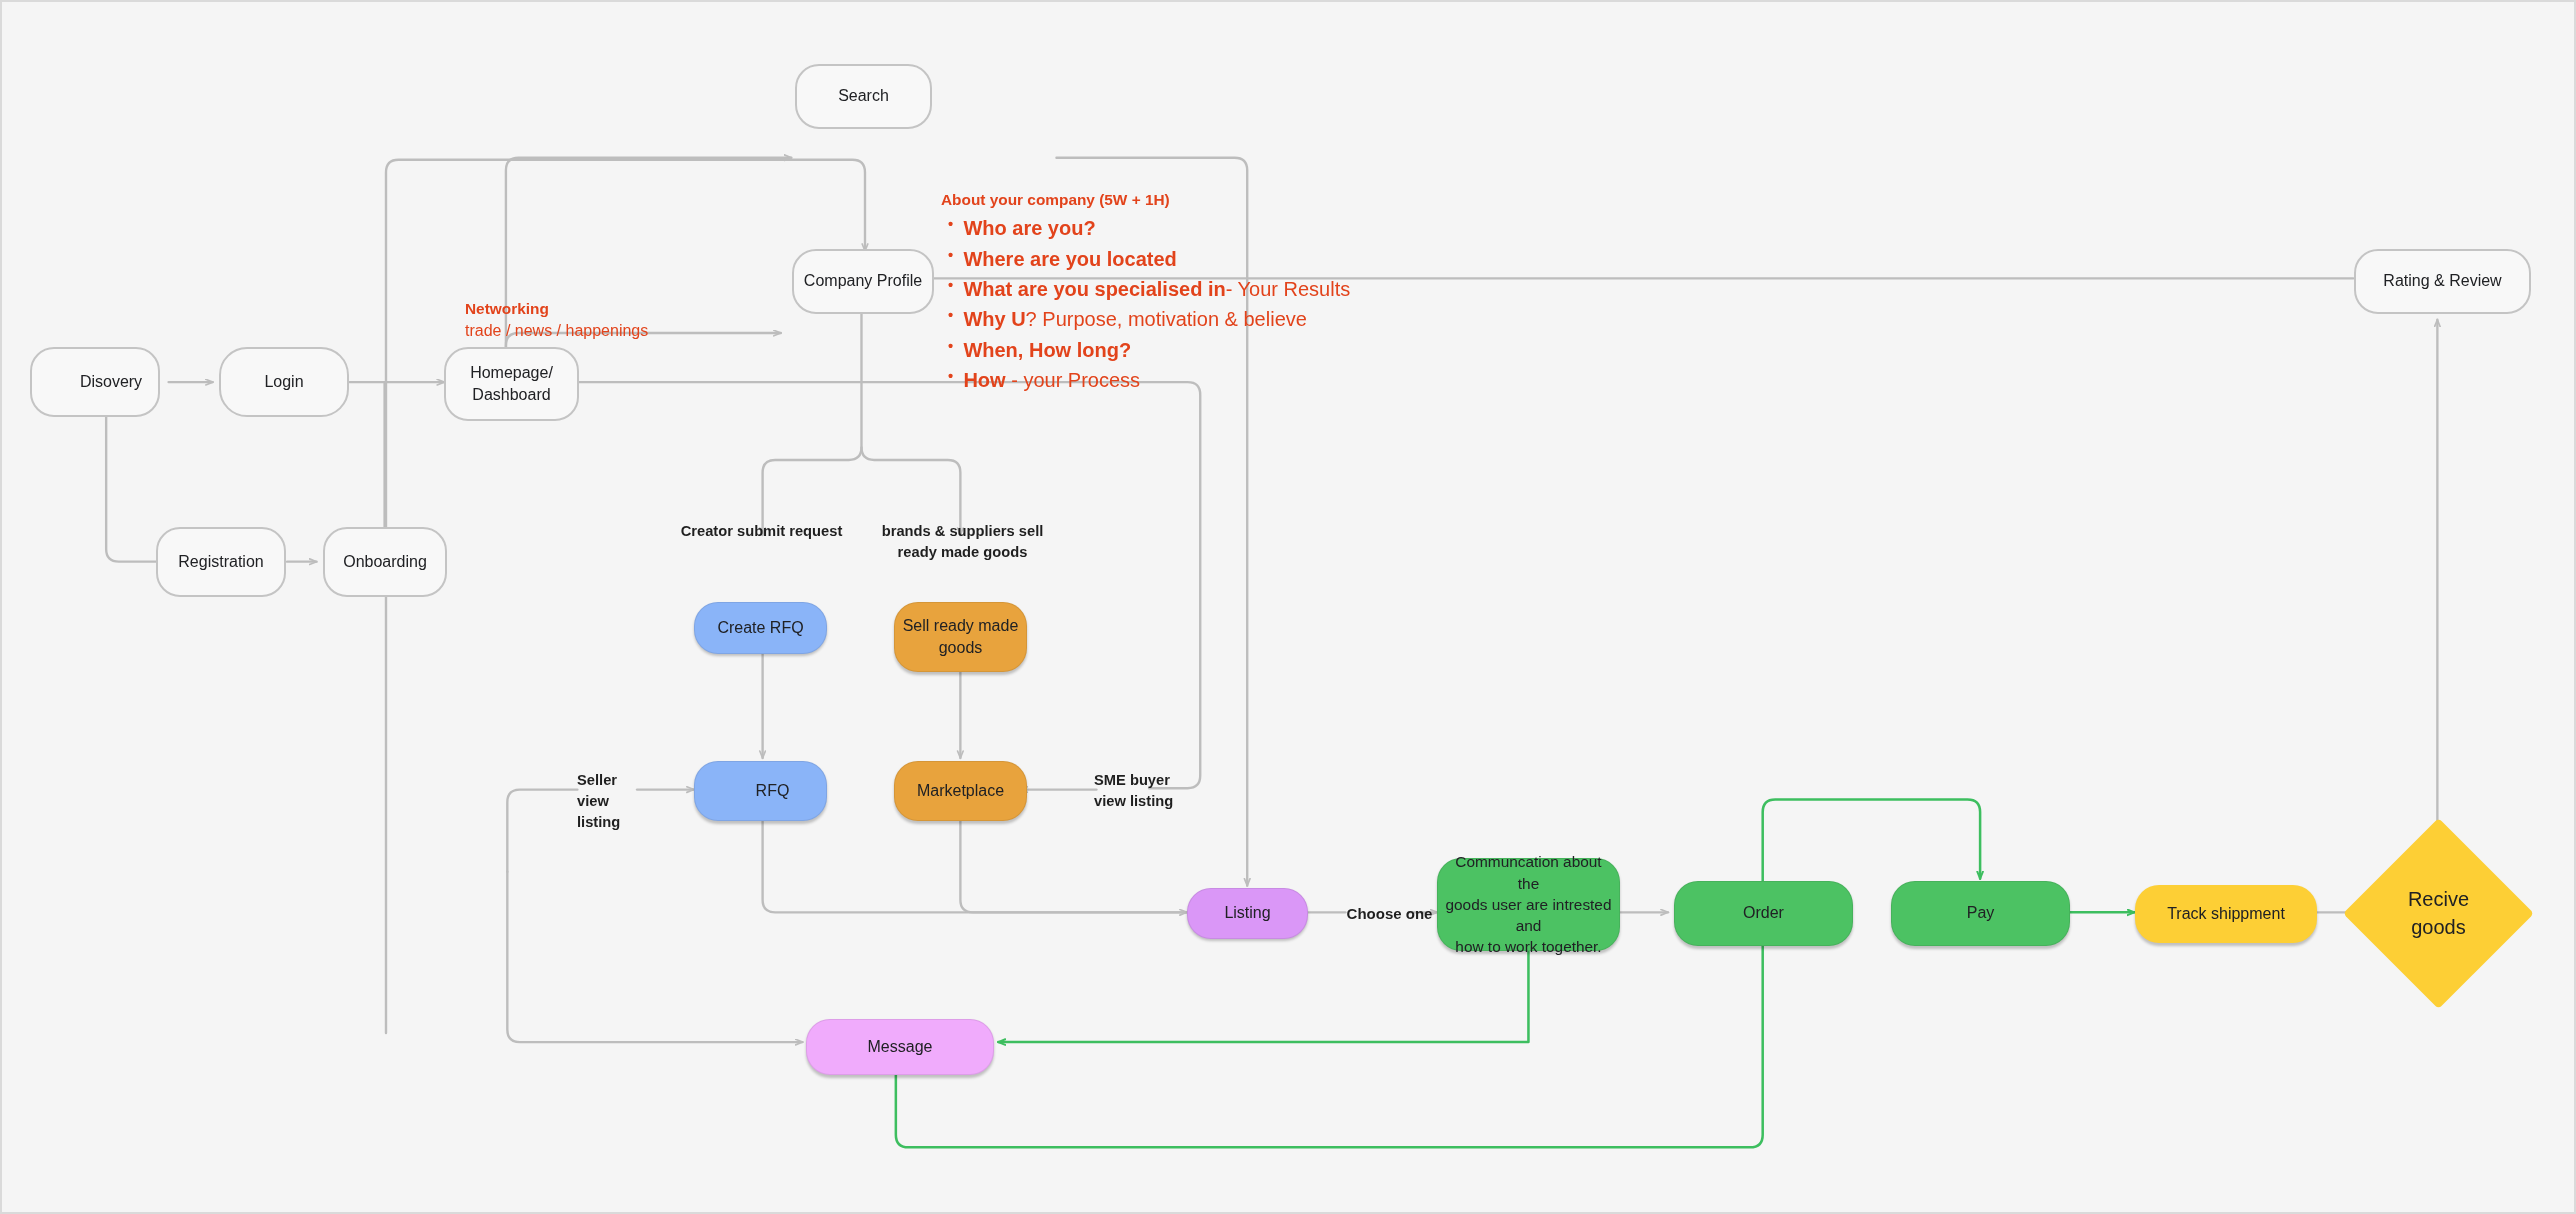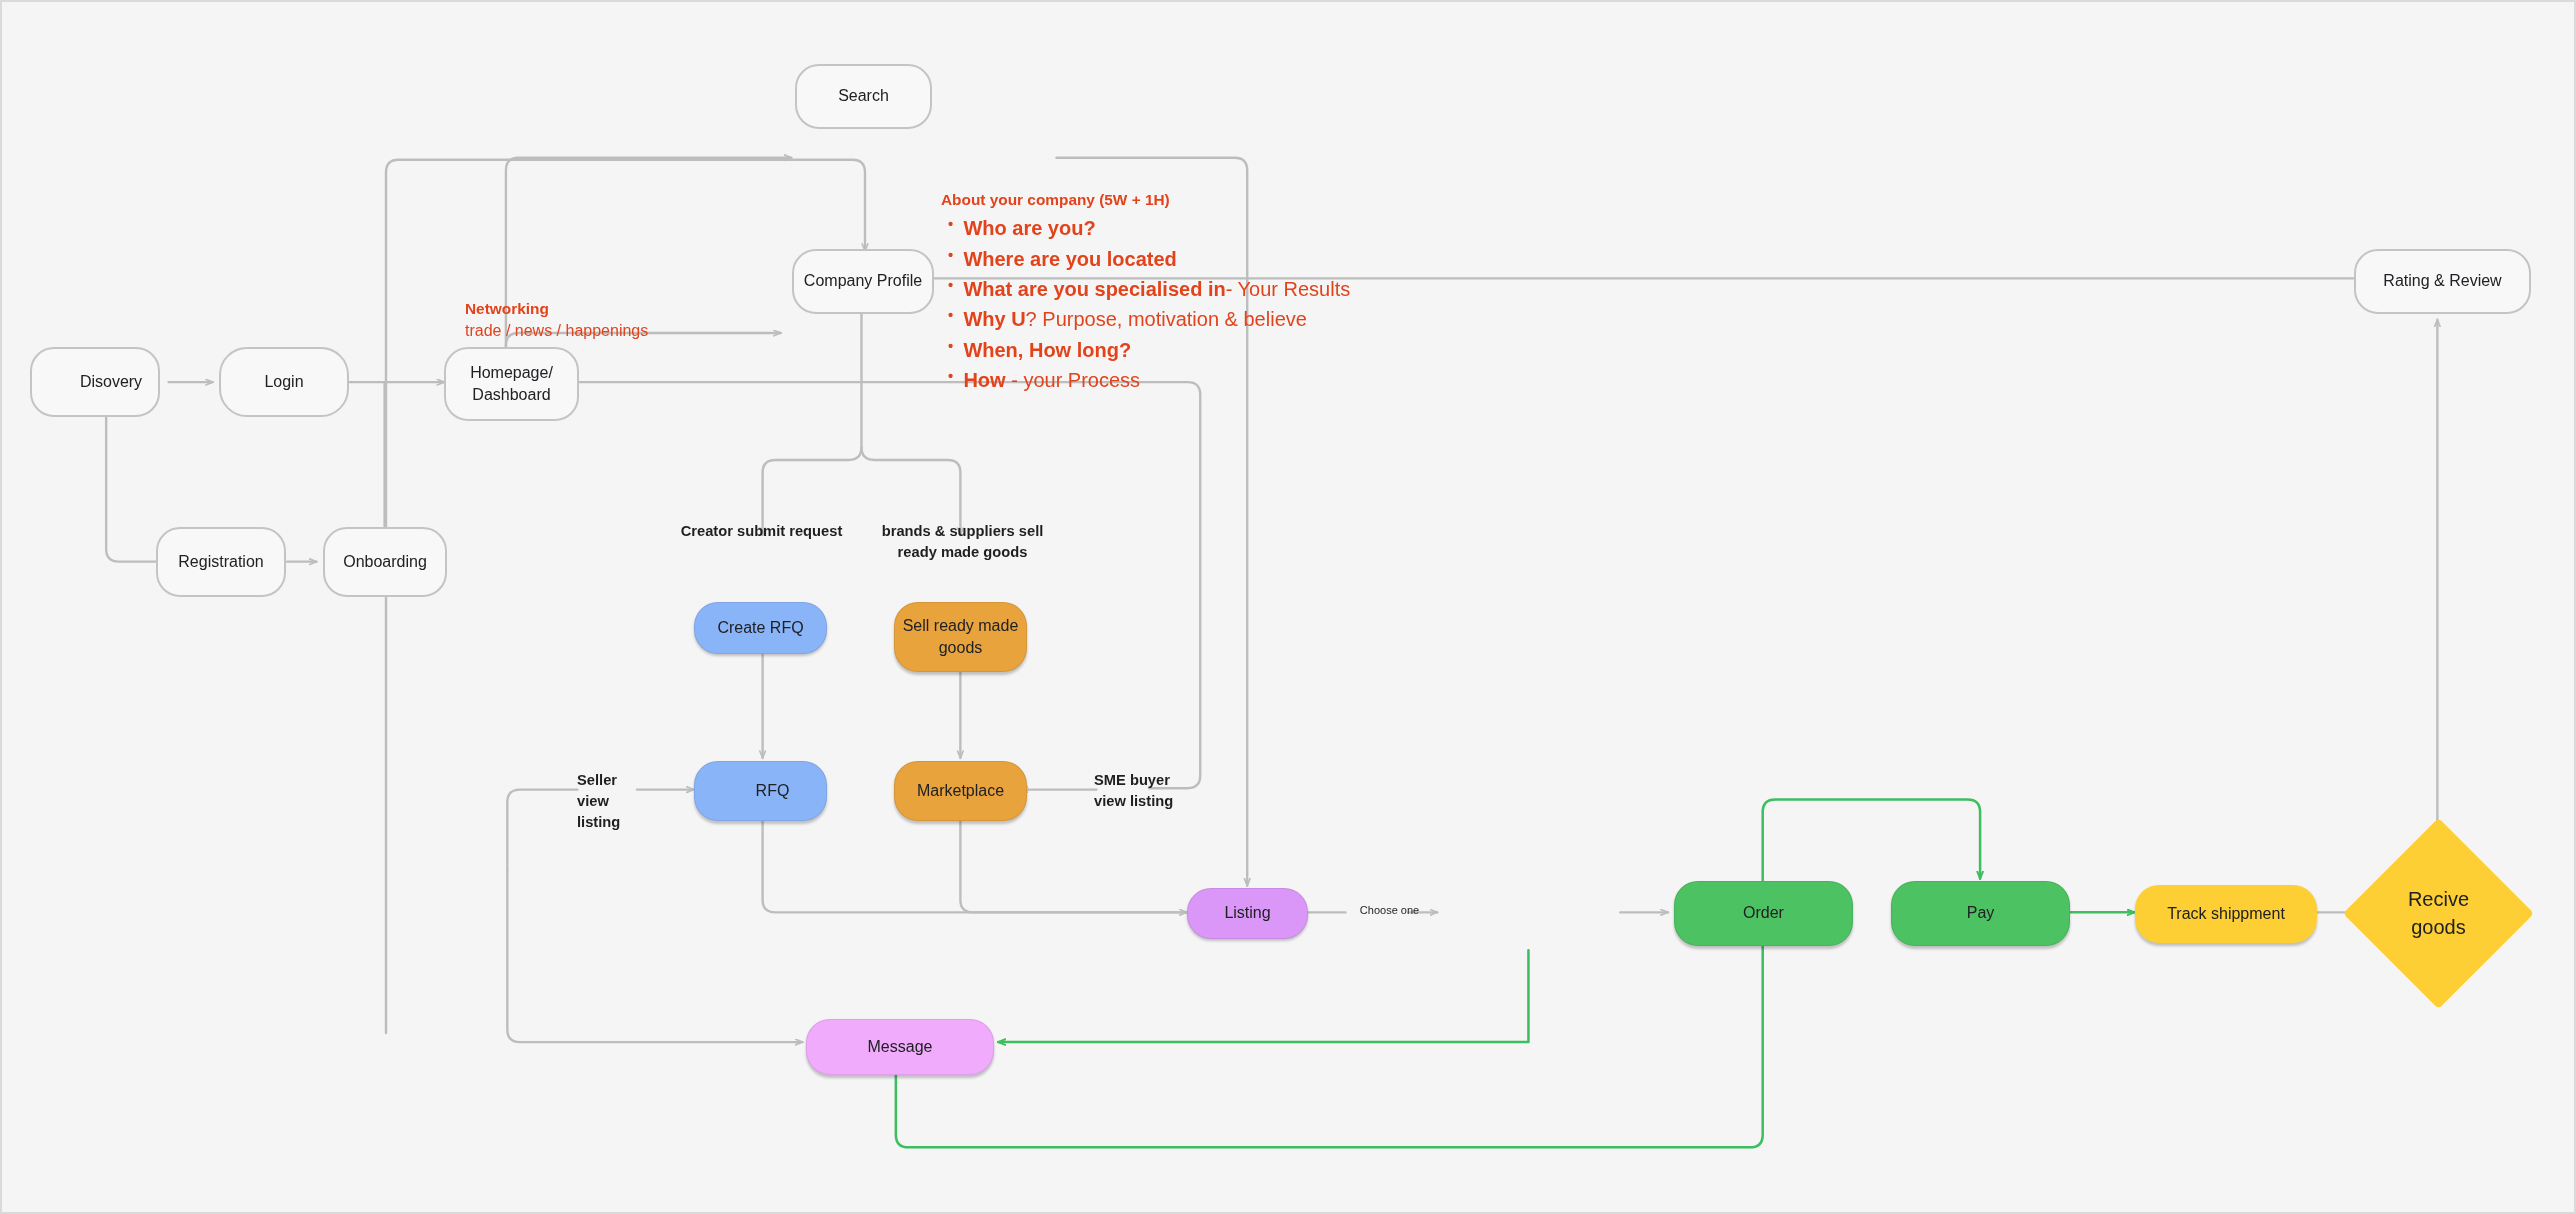--- a/index.html
+++ b/index.html
@@ -48,21 +48,21 @@
   .diamond .lbl{position:relative;z-index:2;}
   .elabel{
     position:absolute;
     font-size:14.7px;
     font-weight:bold;
     color:#1F1F1F;
     text-align:center;
     line-height:1.42;
     white-space:pre-line;
   }
-  .elabel.norm{font-weight:normal;font-size:11px;}
+  .elabel.norm{font-weight:bold;font-size:15px;}
   .annot{position:absolute;color:#E2431B;}
   .annot .atitle{font-size:15.4px;font-weight:bold;margin:0 0 4.2px 0;}
   .annot .asub{font-size:16px;font-weight:normal;}
   .annot ul{margin:0;padding:0 0 0 22.4px;list-style:none;}
   .annot li{font-size:20px;font-weight:bold;line-height:1.52;position:relative;}
   .annot li:before{content:"•";position:absolute;left:-15.4px;font-size:14.7px;}
   .annot li span.reg{font-weight:normal;}
 </style>
 </head>
 <body>
@@ -188,20 +188,25 @@
   </div>
 
   <div class="node filled" style="left:892px;top:759px;width:133px;height:60px;background:#E8A33D;">
     <span class="lbl">Marketplace</span>
   </div>
 
   <div class="node filled" style="left:1185px;top:886px;width:121px;height:51px;background:#DA97F7;">
     <span class="lbl">Listing</span>
   </div>
 
+  <div class="node filled" style="left:1435px;top:856px;width:183px;height:93px;background:#4CC263;font-size:15.4px;">
+    <span class="lbl">Communcation about the
+goods user are intrested and
+how to work together.</span>
+  </div>
 
   <div class="node filled" style="left:1672px;top:879px;width:179px;height:65px;background:#4CC263;">
     <span class="lbl">Order</span>
   </div>
 
   <div class="node filled" style="left:1889px;top:879px;width:179px;height:65px;background:#4CC263;">
     <span class="lbl">Pay</span>
   </div>
 
   <div class="node filled" style="left:804px;top:1017px;width:188px;height:56px;background:#f0abfc;">

